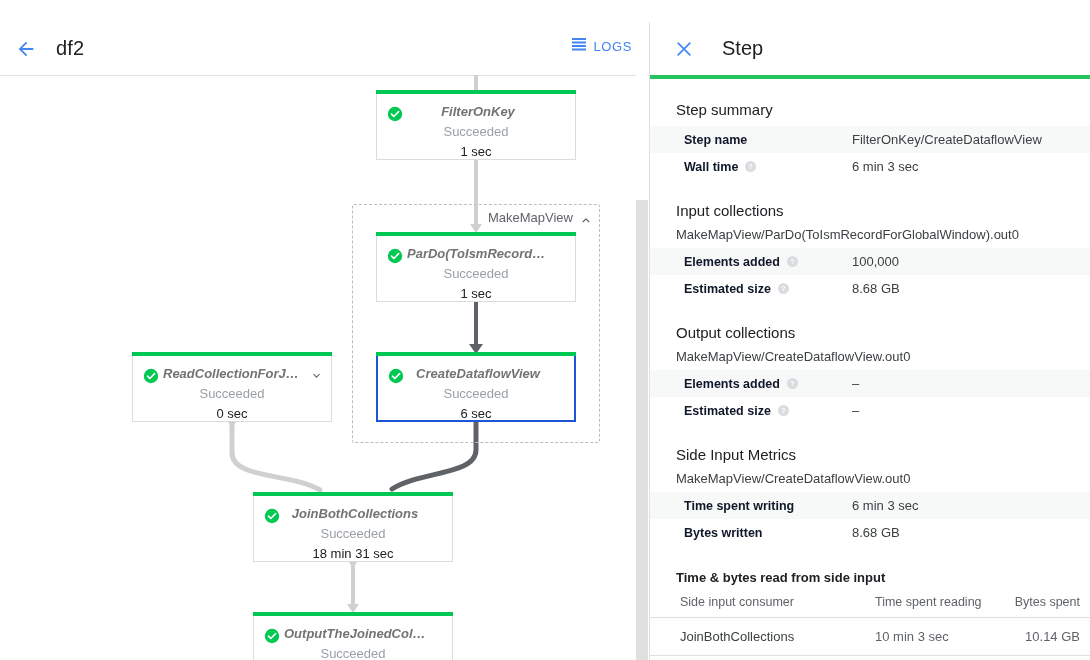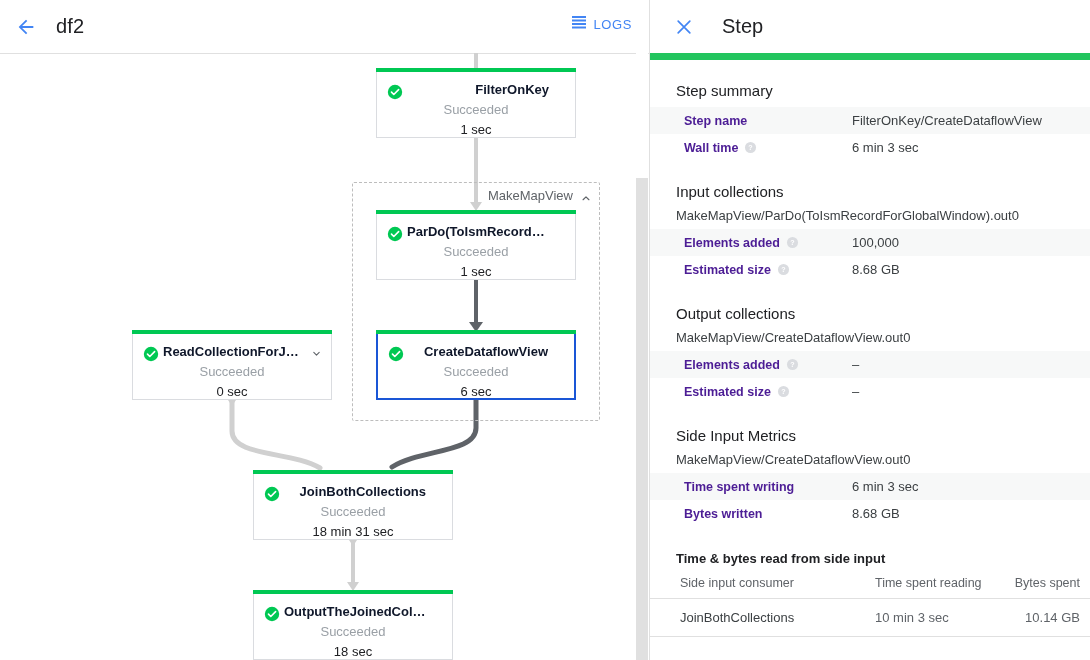--- a/index.html
+++ b/index.html
@@ -3,21 +3,21 @@
 <meta charset="utf-8">
 <style>
   html, body {
     margin: 0; padding: 0;
     width: 1090px; height: 660px;
     overflow: hidden;
     background: #ffffff;
     font-family: "Liberation Sans", sans-serif;
     color: #3c4043;
   }
-  #app { position: relative; width: 1090px; height: 484px; }
+  #app { position: relative; width: 1090px; height: 484px; margin-top: 22px; }
 
   
   #graph-pane {
     position: absolute; left: 0; top: 0;
     width: 650px; height: 660px;
     background: #fff;
     overflow: hidden;
   }
   #topbar {
     position: absolute; left: 0; top: 0; width: 650px; height: 53px;
@@ -82,23 +82,23 @@
     border: 2px solid #1a56d6;
     border-top: none;
   }
   .node.selected .accent { left: -2px; right: -2px; top: -4px; }
   .node .check {
     position: absolute; left: 10px; top: 12px;
     width: 16px; height: 16px;
   }
   .node .ntitle {
     position:absolute; left: 30px; right: 26px; top: 10px;
-    text-align: right;
-    font-size: 13px; font-weight: bold; color: #0f172a;
-    white-space: nowrap; overflow: hidden; text-overflow: ellipsis;
+    text-align: center;
+    font-size: 13px; font-weight: bold; color: #737373;
+    white-space: nowrap; overflow: hidden; text-overflow: ellipsis; font-style: italic;
   }
   .node .nstatus {
     position:absolute; left: 0; right: 0; top: 30px;
     text-align:center; font-size: 13px; color: #9aa0a6;
   }
   .node .ntime {
     position:absolute; left: 0; right: 0; top: 50px;
     text-align:center; font-size: 13px; color: #202124;
   }
   .node .chev {
@@ -124,21 +124,21 @@
   }
 
   
   #side-panel {
     position: absolute; left: 650px; top: 0;
     width: 440px; height: 660px; background: #fff;
     overflow: hidden;
   }
   #side-header {
     height: 53px; display: flex; align-items: center;
-    border-bottom: 7px solid #22c55e;
+    border-bottom: 4px solid #22c55e;
   }
   #close-btn {
     width: 40px; height: 40px; margin-left: 14px;
     display:flex; align-items:center; justify-content:center;
     cursor:pointer; border-radius: 50%;
   }
   #side-title {
     margin-left: 18px; font-size: 20px; color: #202124; font-weight: 400;
   }
   #side-body { padding: 0; }
@@ -148,21 +148,21 @@
     margin: 22px 0 8px 26px;
   }
   .coll-name {
     font-size: 13px; color: #3c4043; margin: 0 0 6px 26px;
   }
   .kv-table { width: 100%; border-collapse: collapse; }
   .kv-table tr.alt { background: #f7f8f8; }
   .kv-table td { padding: 6px 0; vertical-align: middle; }
   .kv-table td.k {
     width: 168px; padding-left: 34px;
-    font-size: 12.5px; font-weight: bold; color: #4c1d95;
+    font-size: 12.5px; font-weight: bold; color: #0f172a;
   }
   .kv-table td.v { font-size: 13px; color: #3c4043; }
   .help-dot {
     display: inline-block; vertical-align: -2px; margin-left: 6px;
     width: 13px; height: 13px;
   }
 
   .sub-title {
     font-size: 13px; font-weight: bold; color: #202124;
     margin: 24px 0 2px 26px;

